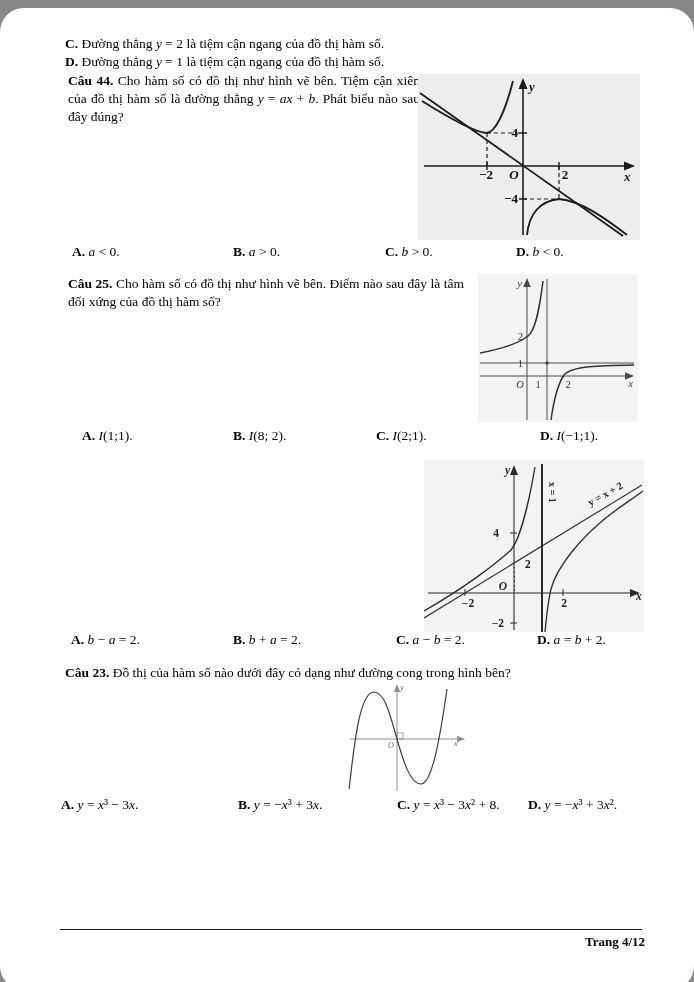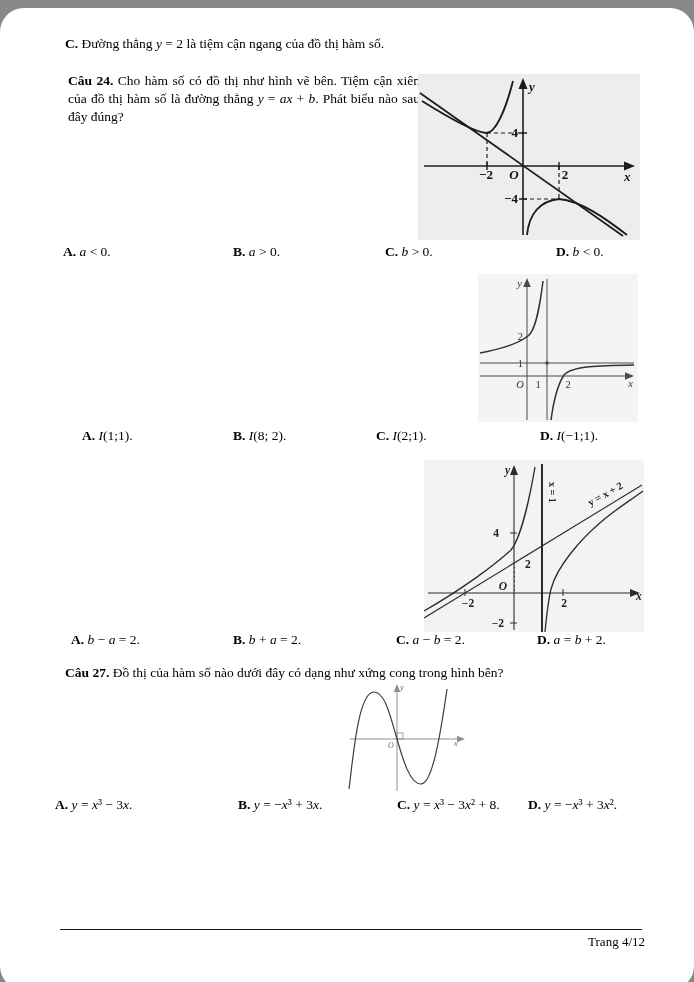--- a/index.html
+++ b/index.html
@@ -15,30 +15,31 @@
   .b{font-weight:bold;}
   .i{font-style:italic;}
   .optrow{position:absolute;left:0;top:0;width:694px;height:20px;}
   .optrow span.opt{position:absolute;top:0;white-space:nowrap;}
   svg{display:block;}
   svg.scan{background:#efedeb;}
   svg.scan25{background:#f5f4f2;}
   svg.scan26{background:#f4f3f1;}
   svg text{font-family:"Liberation Serif","DejaVu Serif",serif;}
   .footer-rule{position:absolute;left:60px;top:921px;width:582px;border-top:1.4px solid #1a1a1a;}
-  .footer-text{position:absolute;left:60px;top:925px;width:585px;text-align:right;font-size:13px;}
+  .footer-text{position:absolute;left:60px;top:925px;width:585px;text-align:right;font-size:13px;font-weight:bold;}
 </style>
 </head>
 <body>
 
 <div class="page">
 
   <div class="abs" style="left:65px;top:27px;width:430px"><span class="b">C. </span><span>Đường thẳng </span><span class="i">y</span><span> = 2 </span><span>là tiệm cận ngang của đồ thị hàm số.</span></div>
+  <div class="abs" style="left:65px;top:45px;width:430px"><span class="b">D. </span><span>Đường thẳng </span><span class="i">y</span><span> = 1 </span><span>là tiệm cận ngang của đồ thị hàm số.</span></div>
 
-  <div class="abs para" style="left:68px;top:64px;width:352px"><span class="b">Câu 24. </span><span>Cho hàm số có đồ thị như hình vẽ bên. Tiệm cận xiên của đồ thị hàm số là đường thẳng </span><span class="i">y</span><span> = </span><span class="i">ax</span><span> + </span><span class="i">b</span><span>. Phát biểu nào sau đây đúng?</span></div>
+  <div class="abs para" style="left:68px;top:64px;width:352px"><span class="b">Câu 44. </span><span>Cho hàm số có đồ thị như hình vẽ bên. Tiệm cận xiên của đồ thị hàm số là đường thẳng </span><span class="i">y</span><span> = </span><span class="i">ax</span><span> + </span><span class="i">b</span><span>. Phát biểu nào sau đây đúng?</span></div>
 
   <svg class="abs scan" style="left:418px;top:66px" width="222" height="166" viewBox="0 0 222 166">
     <g stroke="#1c1c1c" fill="none">
       <path d="M69,59 V92 M69,59 H105 M141,92 V125 M105,125 H141" stroke-width="1.2" stroke-dasharray="4,3"></path>
       <path d="M6,92 H211" stroke-width="1.6"></path>
       <path d="M105,161 V11" stroke-width="1.6"></path>
       <path d="M101,59 h8 M101,125 h8 M69,88 v8 M141,88 v8" stroke-width="1.4"></path>
       <path d="M2,19 L205,162" stroke-width="1.8"></path>
       <path d="M4,27 C36,47 58,58 68,59 C77,59.5 87,38 95,7" stroke-width="1.9"></path>
       <path d="M109,161 C111,140 122,127 141,125 C163,127 187,144 209,161" stroke-width="1.9"></path>
@@ -52,26 +53,27 @@
       <text x="206" y="107" font-style="italic">x</text>
       <text x="96" y="105" text-anchor="middle" font-style="italic">O</text>
       <text x="100" y="63" text-anchor="end">4</text>
       <text x="100" y="129" text-anchor="end">−4</text>
       <text x="68" y="105" text-anchor="middle">−2</text>
       <text x="147" y="105" text-anchor="middle">2</text>
     </g>
   </svg>
 
   <div class="optrow" style="top:235px">
-    <span class="opt" style="left:63px"><span class="b">A. </span><span class="i">a</span><span> &lt; 0.</span></span>
+    <span class="opt" style="left:72px"><span class="b">A. </span><span class="i">a</span><span> &lt; 0.</span></span>
     <span class="opt" style="left:233px"><span class="b">B. </span><span class="i">a</span><span> &gt; 0.</span></span>
     <span class="opt" style="left:385px"><span class="b">C. </span><span class="i">b</span><span> &gt; 0.</span></span>
-    <span class="opt" style="left:556px"><span class="b">D. </span><span class="i">b</span><span> &lt; 0.</span></span>
+    <span class="opt" style="left:516px"><span class="b">D. </span><span class="i">b</span><span> &lt; 0.</span></span>
   </div>
 
+  <div class="abs para" style="left:68px;top:267px;width:396px"><span class="b">Câu 25. </span><span>Cho hàm số có đồ thị như hình vẽ bên. Điểm nào sau đây là tâm đối xứng của đồ thị hàm số?</span></div>
 
   <svg class="abs scan25" style="left:478px;top:266px" width="160" height="148" viewBox="0 0 160 148">
     <g stroke="#4a4a4a" fill="none" stroke-width="1">
       <path d="M2,102 H151"></path>
       <path d="M49,146 V9"></path>
       <path d="M69,5 V146"></path>
       <path d="M2,89 H156"></path>
     </g>
     <g fill="#4a4a4a">
       <path d="M156,102 l-9,-3.8 v7.6 z"></path>
@@ -130,42 +132,42 @@
     </g>
   </svg>
 
   <div class="optrow" style="top:623px">
     <span class="opt" style="left:71px"><span class="b">A. </span><span class="i">b</span><span> − </span><span class="i">a</span><span> = 2.</span></span>
     <span class="opt" style="left:233px"><span class="b">B. </span><span class="i">b</span><span> + </span><span class="i">a</span><span> = 2.</span></span>
     <span class="opt" style="left:396px"><span class="b">C. </span><span class="i">a</span><span> − </span><span class="i">b</span><span> = 2.</span></span>
     <span class="opt" style="left:537px"><span class="b">D. </span><span class="i">a</span><span> = </span><span class="i">b</span><span> + 2.</span></span>
   </div>
 
-  <div class="abs" style="left:65px;top:656px;width:560px"><span class="b">Câu 27. </span><span> Đồ thị của hàm số nào dưới đây có dạng như xứng cong trong hình bên?</span></div>
+  <div class="abs" style="left:65px;top:656px;width:560px"><span class="b">Câu 23. </span><span> Đồ thị của hàm số nào dưới đây có dạng như đường cong trong hình bên?</span></div>
 
   <svg class="abs" style="left:344px;top:673px" width="126" height="113" viewBox="0 0 126 113">
     <g stroke="#8f8f8f" fill="none" stroke-width="1">
       <path d="M6,58 H116"></path>
       <path d="M53,110 V8"></path>
       <rect x="53" y="52" width="6" height="6" stroke-width="0.8"></rect>
     </g>
     <g fill="#8f8f8f">
       <path d="M121,58 l-8,-3.2 v6.4 z"></path>
       <path d="M53,3 l-3.2,8 h6.4 z"></path>
     </g>
     <path d="M5,108 C9,78 14,11 30,11 C41,11 46,34 53,58 C59,79 66,103 77,103 C88,103 96,57 103,8" stroke="#3d3d3d" stroke-width="1.2" fill="none"></path>
     <g fill="#666" font-size="8" font-style="italic">
       <text x="47" y="67" text-anchor="middle">O</text>
       <text x="110" y="65">x</text>
       <text x="56" y="9">y</text>
     </g>
   </svg>
 
   <div class="optrow" style="top:788px">
-    <span class="opt" style="left:55px"><span class="b">A. </span><span class="i">y</span><span> = </span><span class="i">x</span><span>³ − 3</span><span class="i">x</span><span>.</span></span>
+    <span class="opt" style="left:61px"><span class="b">A. </span><span class="i">y</span><span> = </span><span class="i">x</span><span>³ − 3</span><span class="i">x</span><span>.</span></span>
     <span class="opt" style="left:238px"><span class="b">B. </span><span class="i">y</span><span> = −</span><span class="i">x</span><span>³ + 3</span><span class="i">x</span><span>.</span></span>
     <span class="opt" style="left:397px"><span class="b">C. </span><span class="i">y</span><span> = </span><span class="i">x</span><span>³ − 3</span><span class="i">x</span><span>² + 8.</span></span>
     <span class="opt" style="left:528px"><span class="b">D. </span><span class="i">y</span><span> = −</span><span class="i">x</span><span>³ + 3</span><span class="i">x</span><span>².</span></span>
   </div>
 
   <div class="footer-rule"></div>
   <div class="footer-text">Trang 4/12</div>
 
 </div>
 

